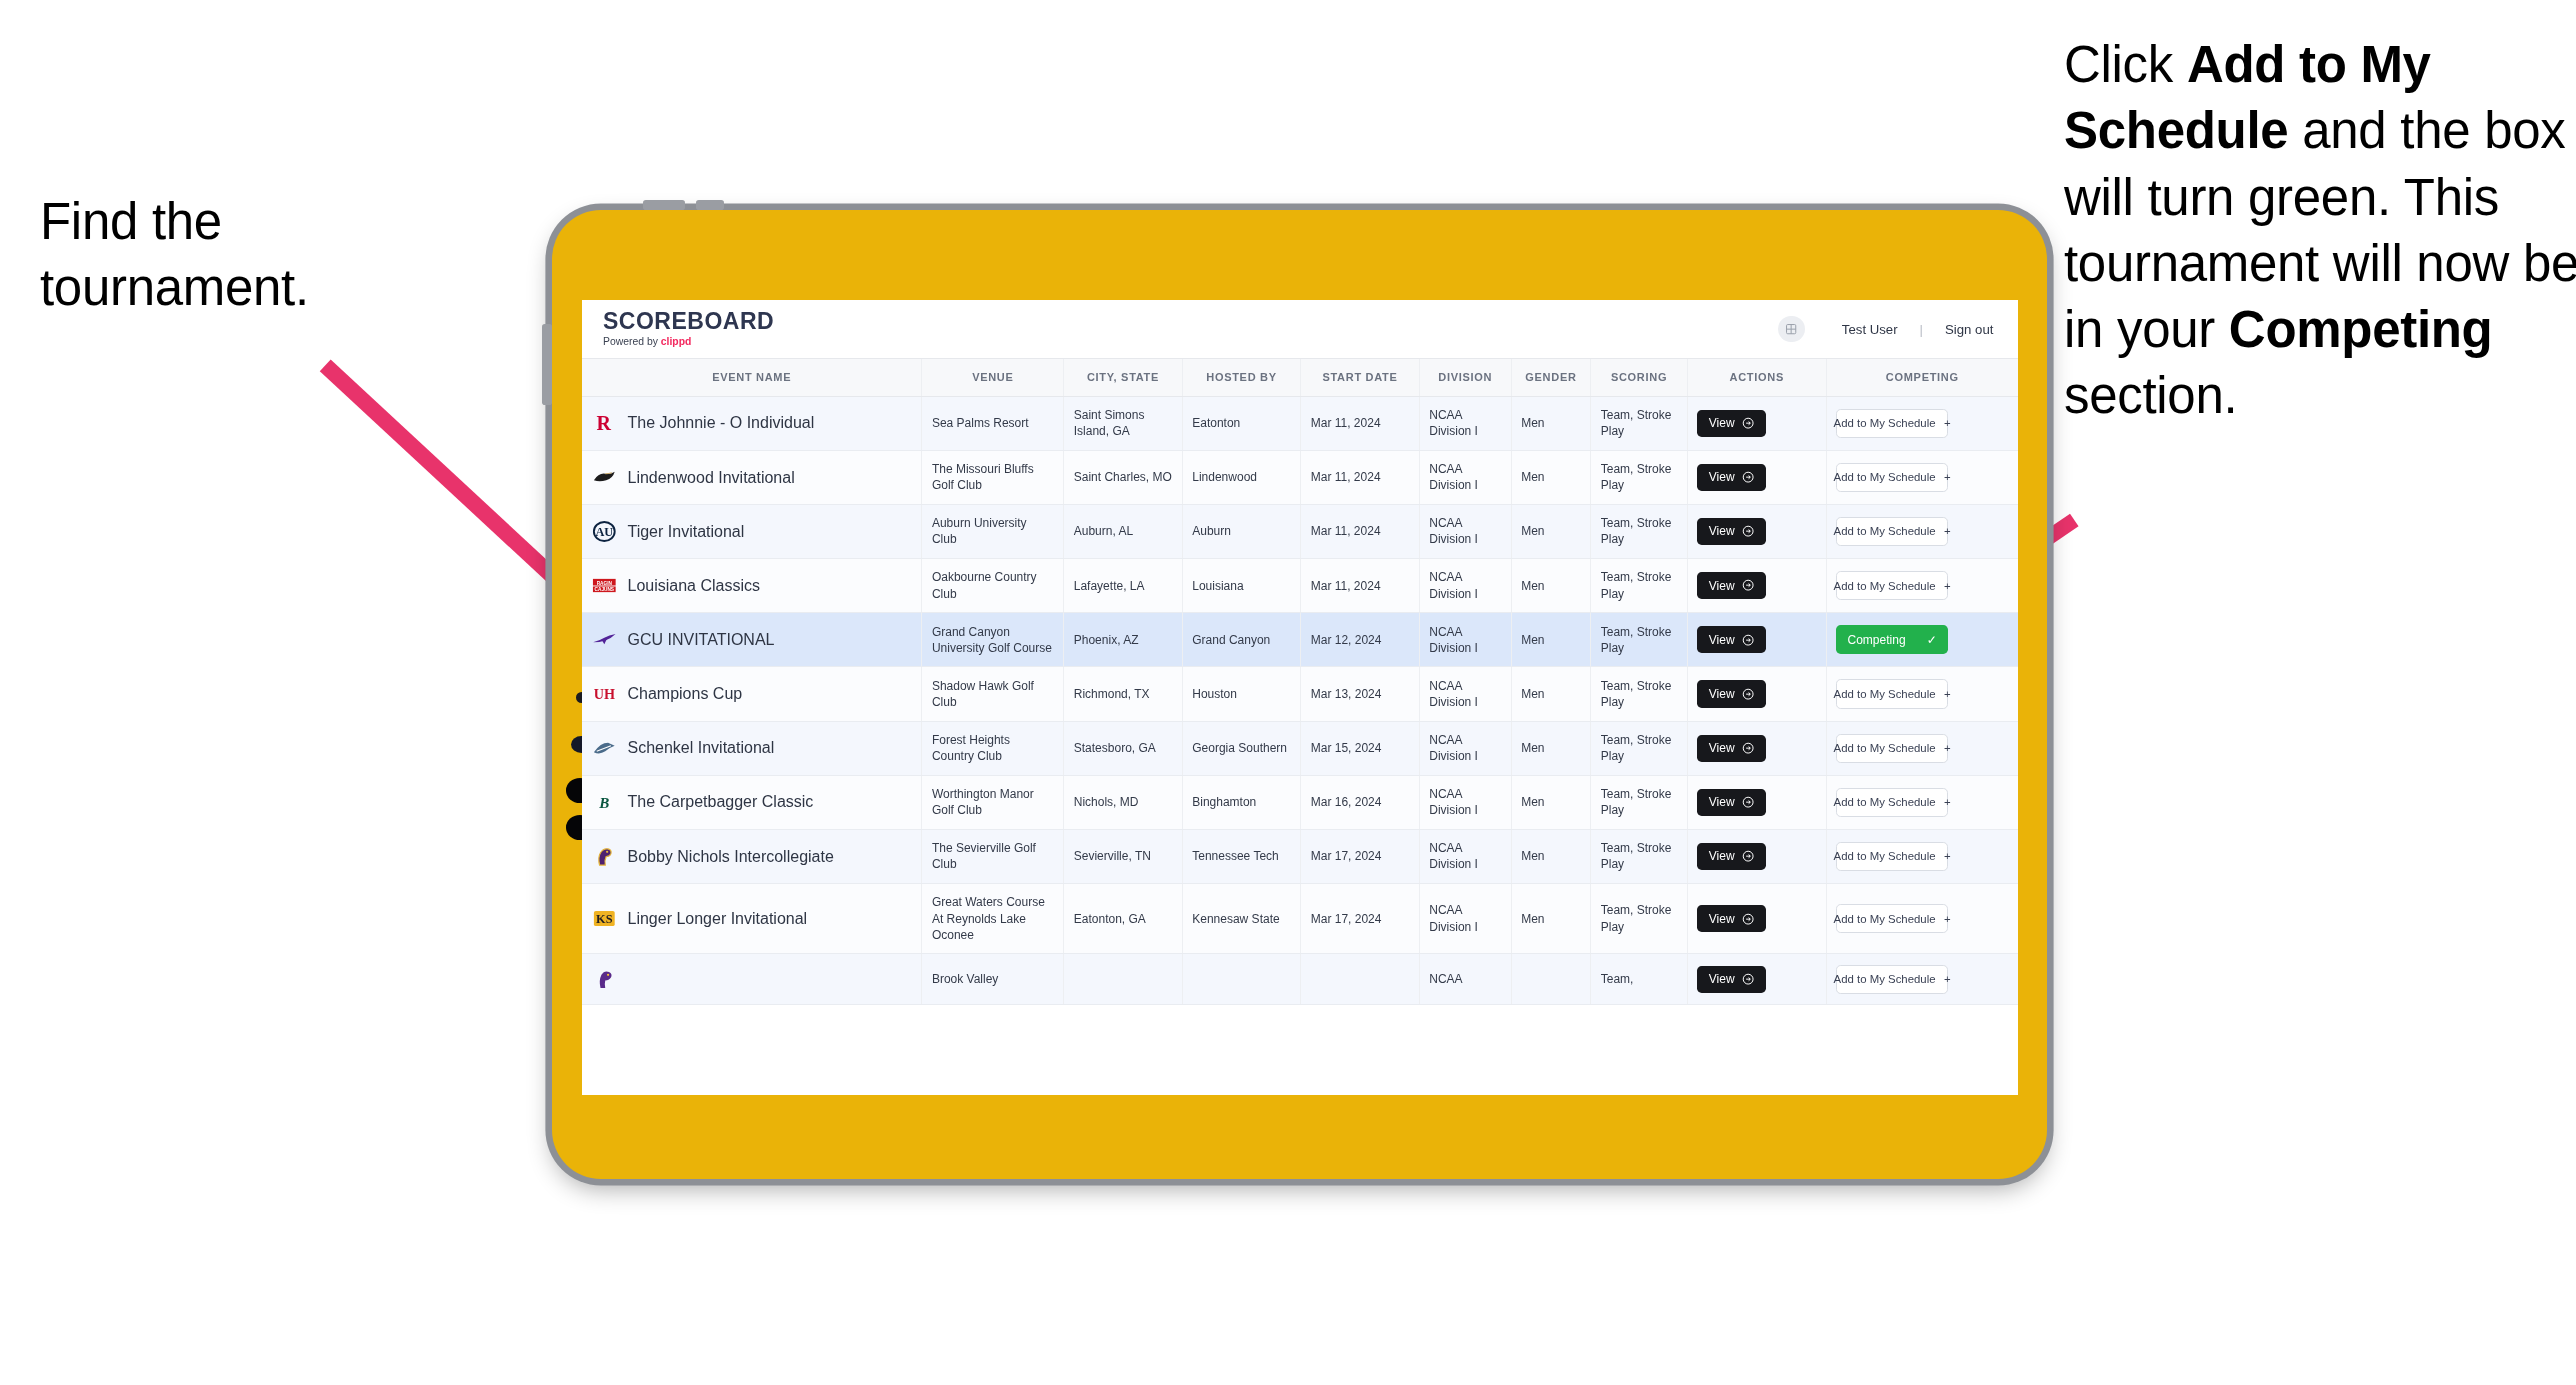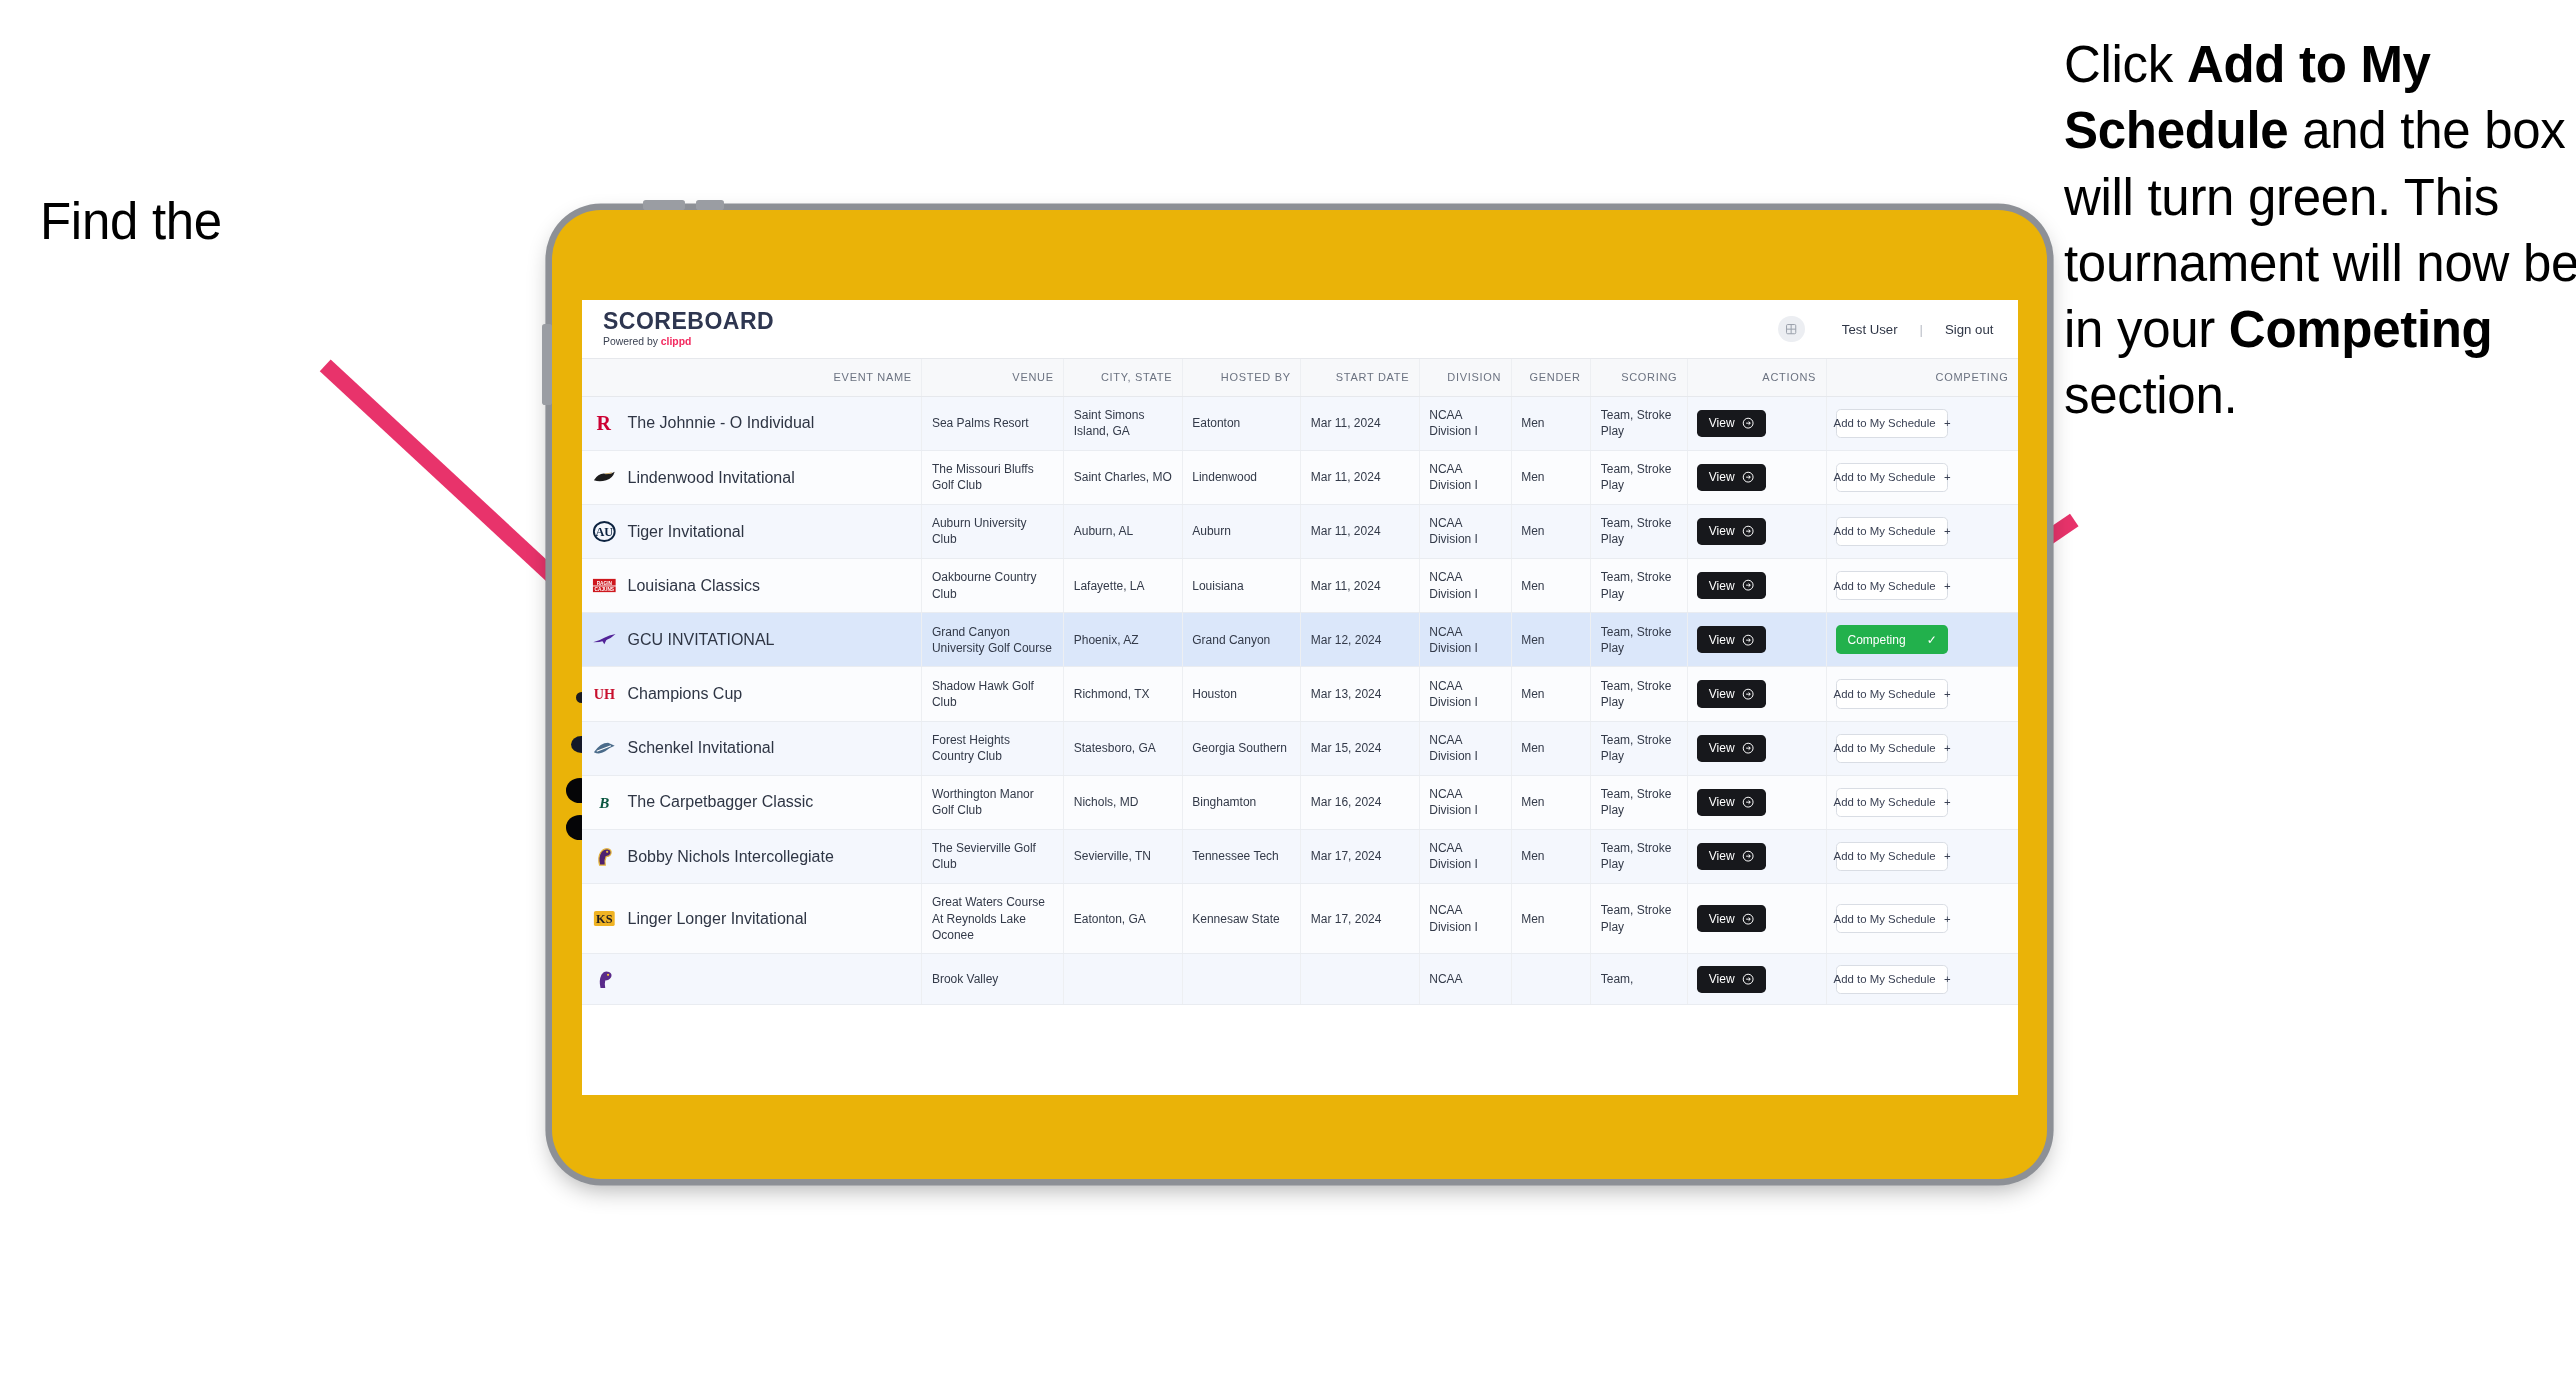--- a/index.html
+++ b/index.html
@@ -95,22 +95,22 @@
   .avatar svg { display:block; }
   .user-meta { font-size: 13.2px; color: #2f3646; display:flex; gap:22px; align-items:center;margin-left:24px; }
   .user-meta .sep { color:#b9bdc6; }
   .user-meta .signout { cursor:pointer; }
 
   
   .table-wrap { width: 100%; }
   table { width: 100%; border-collapse: collapse; table-layout: fixed; }
   thead th {
     background: #f7f8fa;
-    font-size: 11px; font-weight: 400; letter-spacing: 0.7px;
-    color: #6b7280; text-align: right;
+    font-size: 11px; font-weight: 700; letter-spacing: 0.7px;
+    color: #6b7280; text-align: center;
     padding: 12.3px 9.5px;
     border-bottom: 0.9px solid #e6e8ec;
     border-right: 0.9px solid #edeff2;
     text-transform: uppercase;
     white-space: nowrap;
   }
   thead th:last-child { border-right: none; }
 
   tbody td {
     font-size: 12px; color: #333a49;
@@ -165,20 +165,21 @@
   }
   .ico { display:inline-flex; align-items:center; }
 </style>
 </head>
 <body>
 
 <div class="stage">
 
   <div class="annot" id="annot-left">
     <span>Find the</span><br>
+    <span>tournament.</span>
   </div>
 
   <div class="annot" id="annot-right">
     <span>Click </span><b>Add to My Schedule</b><span> and the box will turn green. This tournament will now be in your </span><b>Competing</b><span> section.</span>
   </div>
 
   <svg class="arrow-svg" id="arrow-left-wrap" viewBox="0 0 330 320">
     <line x1="14" y1="16" x2="290" y2="272" stroke="#e8336b" stroke-width="17"></line>
     <polygon points="330,320 266,256 258,300" fill="#e8336b"></polygon>
   </svg>

